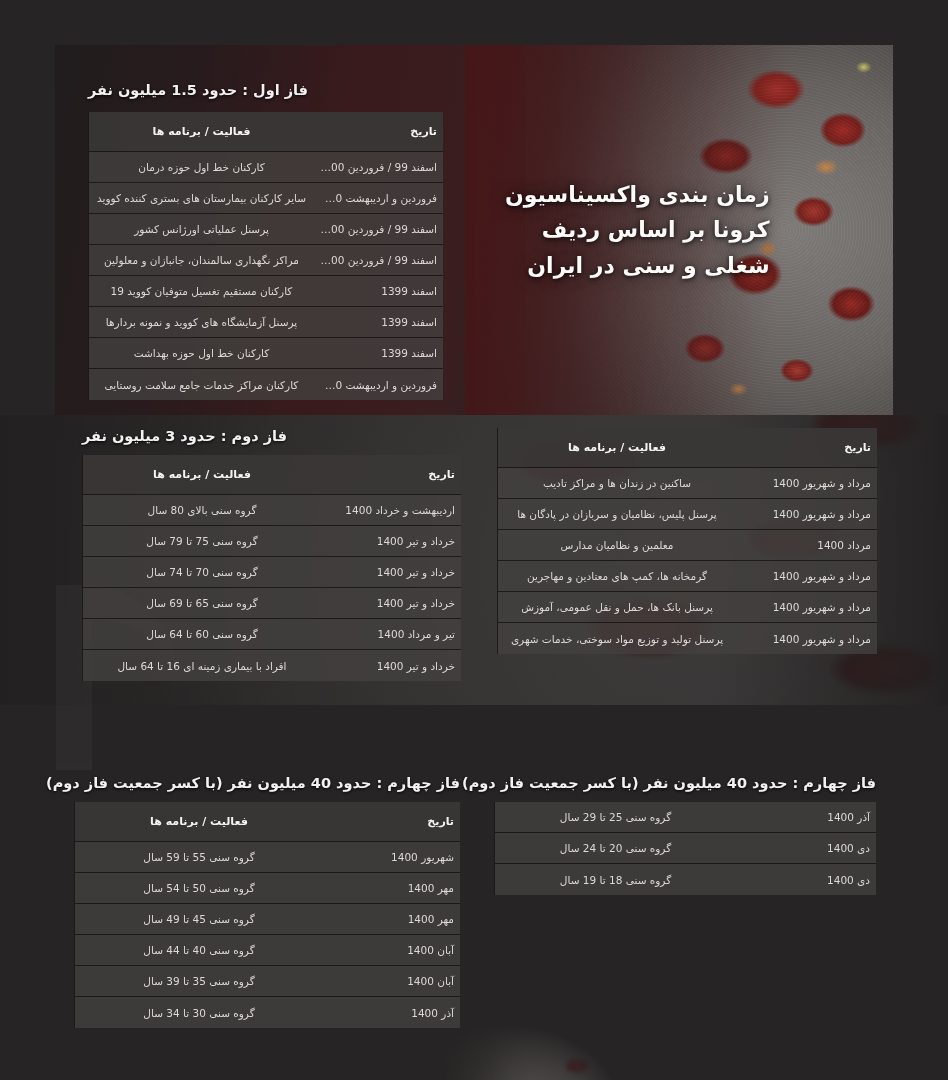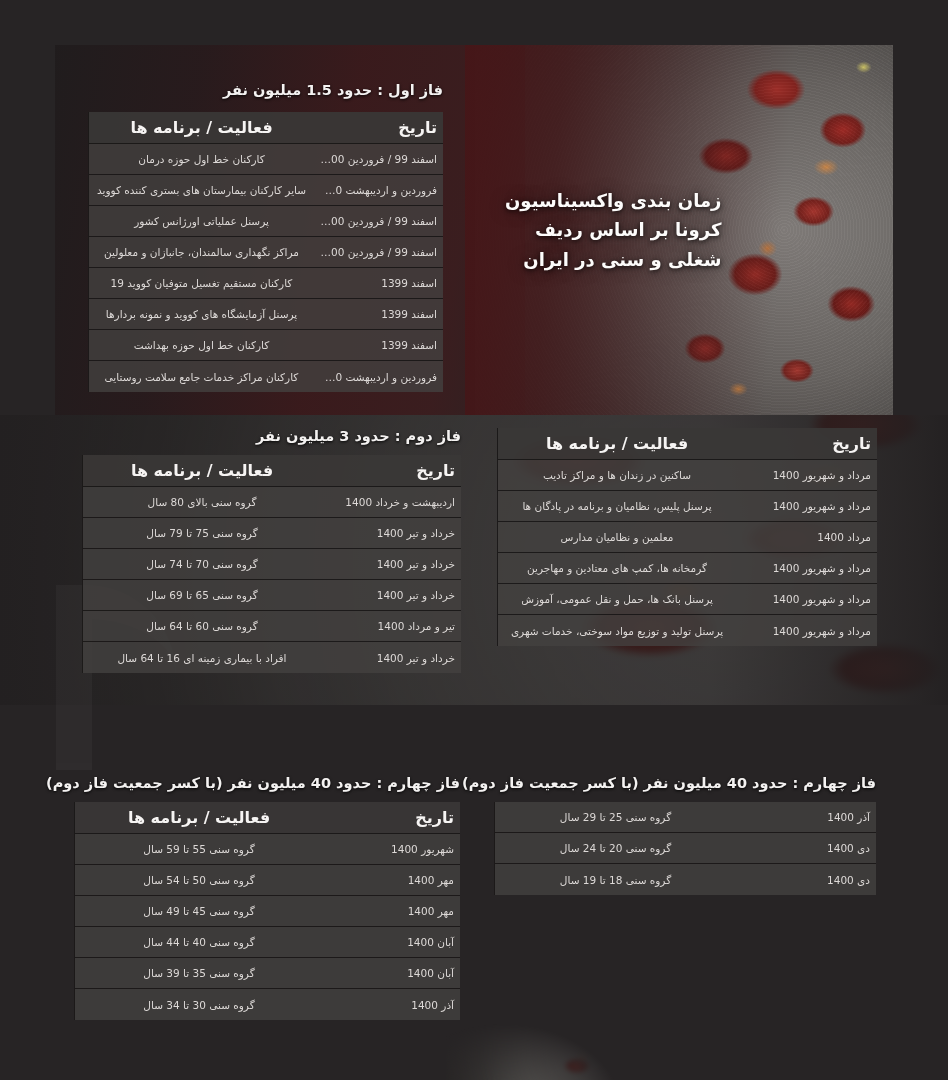--- a/index.html
+++ b/index.html
@@ -75,21 +75,21 @@
     width: 428px; height: 370px;
     background:
       linear-gradient(95deg, rgba(70,22,24,0.94) 0%, rgba(66,22,24,0.80) 22%,
                       rgba(60,24,26,0.46) 48%, rgba(45,28,28,0.12) 72%, rgba(40,30,30,0.02) 100%);
     display: flex;
     align-items: center;
     justify-content: flex-end;
   }
   #hero-title {
     color: #fdfcfb;
-    font-size: 18px;
+    font-size: 22px;
     line-height: 1.62;
     font-weight: 700;
     text-align: right;
     padding-right: 8px;
     padding-left: 40px;
     text-shadow: 0 1px 5px rgba(0,0,0,0.85), 0 0 16px rgba(0,0,0,0.5);
     white-space: pre-line;
   }
 
   
@@ -136,21 +136,21 @@
     mask-image: radial-gradient(ellipse 78% 90% at 30% 100%, #000 30%, rgba(0,0,0,0) 78%);
   }
 
   
   .section { position: absolute; }
 
   .sec-heading {
     color: #f4f2f1;
     font-size: 14.5px;
     font-weight: 700;
-    text-align: right;
+    text-align: left;
     margin-bottom: 11px;
     text-shadow: 0 1px 3px rgba(0,0,0,0.9);
     white-space: nowrap;
   }
 
   table.sched {
     border-collapse: separate;
     border-spacing: 0;
     width: 100%;
     table-layout: fixed;
@@ -166,25 +166,25 @@
     border-bottom: 1px solid rgba(22,20,20,0.85);
     border-left: 1px solid rgba(22,20,20,0.85);
     white-space: nowrap;
     overflow: hidden;
     text-overflow: ellipsis;
   }
   table.sched td:first-child,
   table.sched th:first-child { border-left: none; text-align: right; }
   table.sched tr:last-child td { border-bottom: none; }
   table.sched th {
-    font-size: 16px;
+    font-size: 11px;
     font-weight: 700;
     color: #f6f4f3;
     background: rgba(58,55,54,0.92);
-    height: 32px;
+    height: 40px;
   }
   
   .col-date { width: 129px; }
 
   
   .solid th { background: #3b3838; }
   .solid td { background: #403d3d; }
 
   
   #sec-phase1 { left: 88px;  top: 82px;  width: 355px; }
@@ -327,21 +327,21 @@
           <th>فعالیت / برنامه ها</th>
         </tr>
       </thead>
       <tbody>
         <tr>
           <td>مرداد و شهریور 1400</td>
           <td>ساکنین در زندان ها و مراکز تادیب</td>
         </tr>
         <tr>
           <td>مرداد و شهریور 1400</td>
-          <td>پرسنل پلیس، نظامیان و برنامه در پادگان ها</td>
+          <td>پرسنل پلیس، نظامیان و سربازان در پادگان ها</td>
         </tr>
         <tr>
           <td>مرداد 1400</td>
           <td>معلمین و نظامیان مدارس</td>
         </tr>
         <tr>
           <td>مرداد و شهریور 1400</td>
           <td>گرمخانه ها، کمپ های معتادین و مهاجرین</td>
         </tr>
         <tr>

